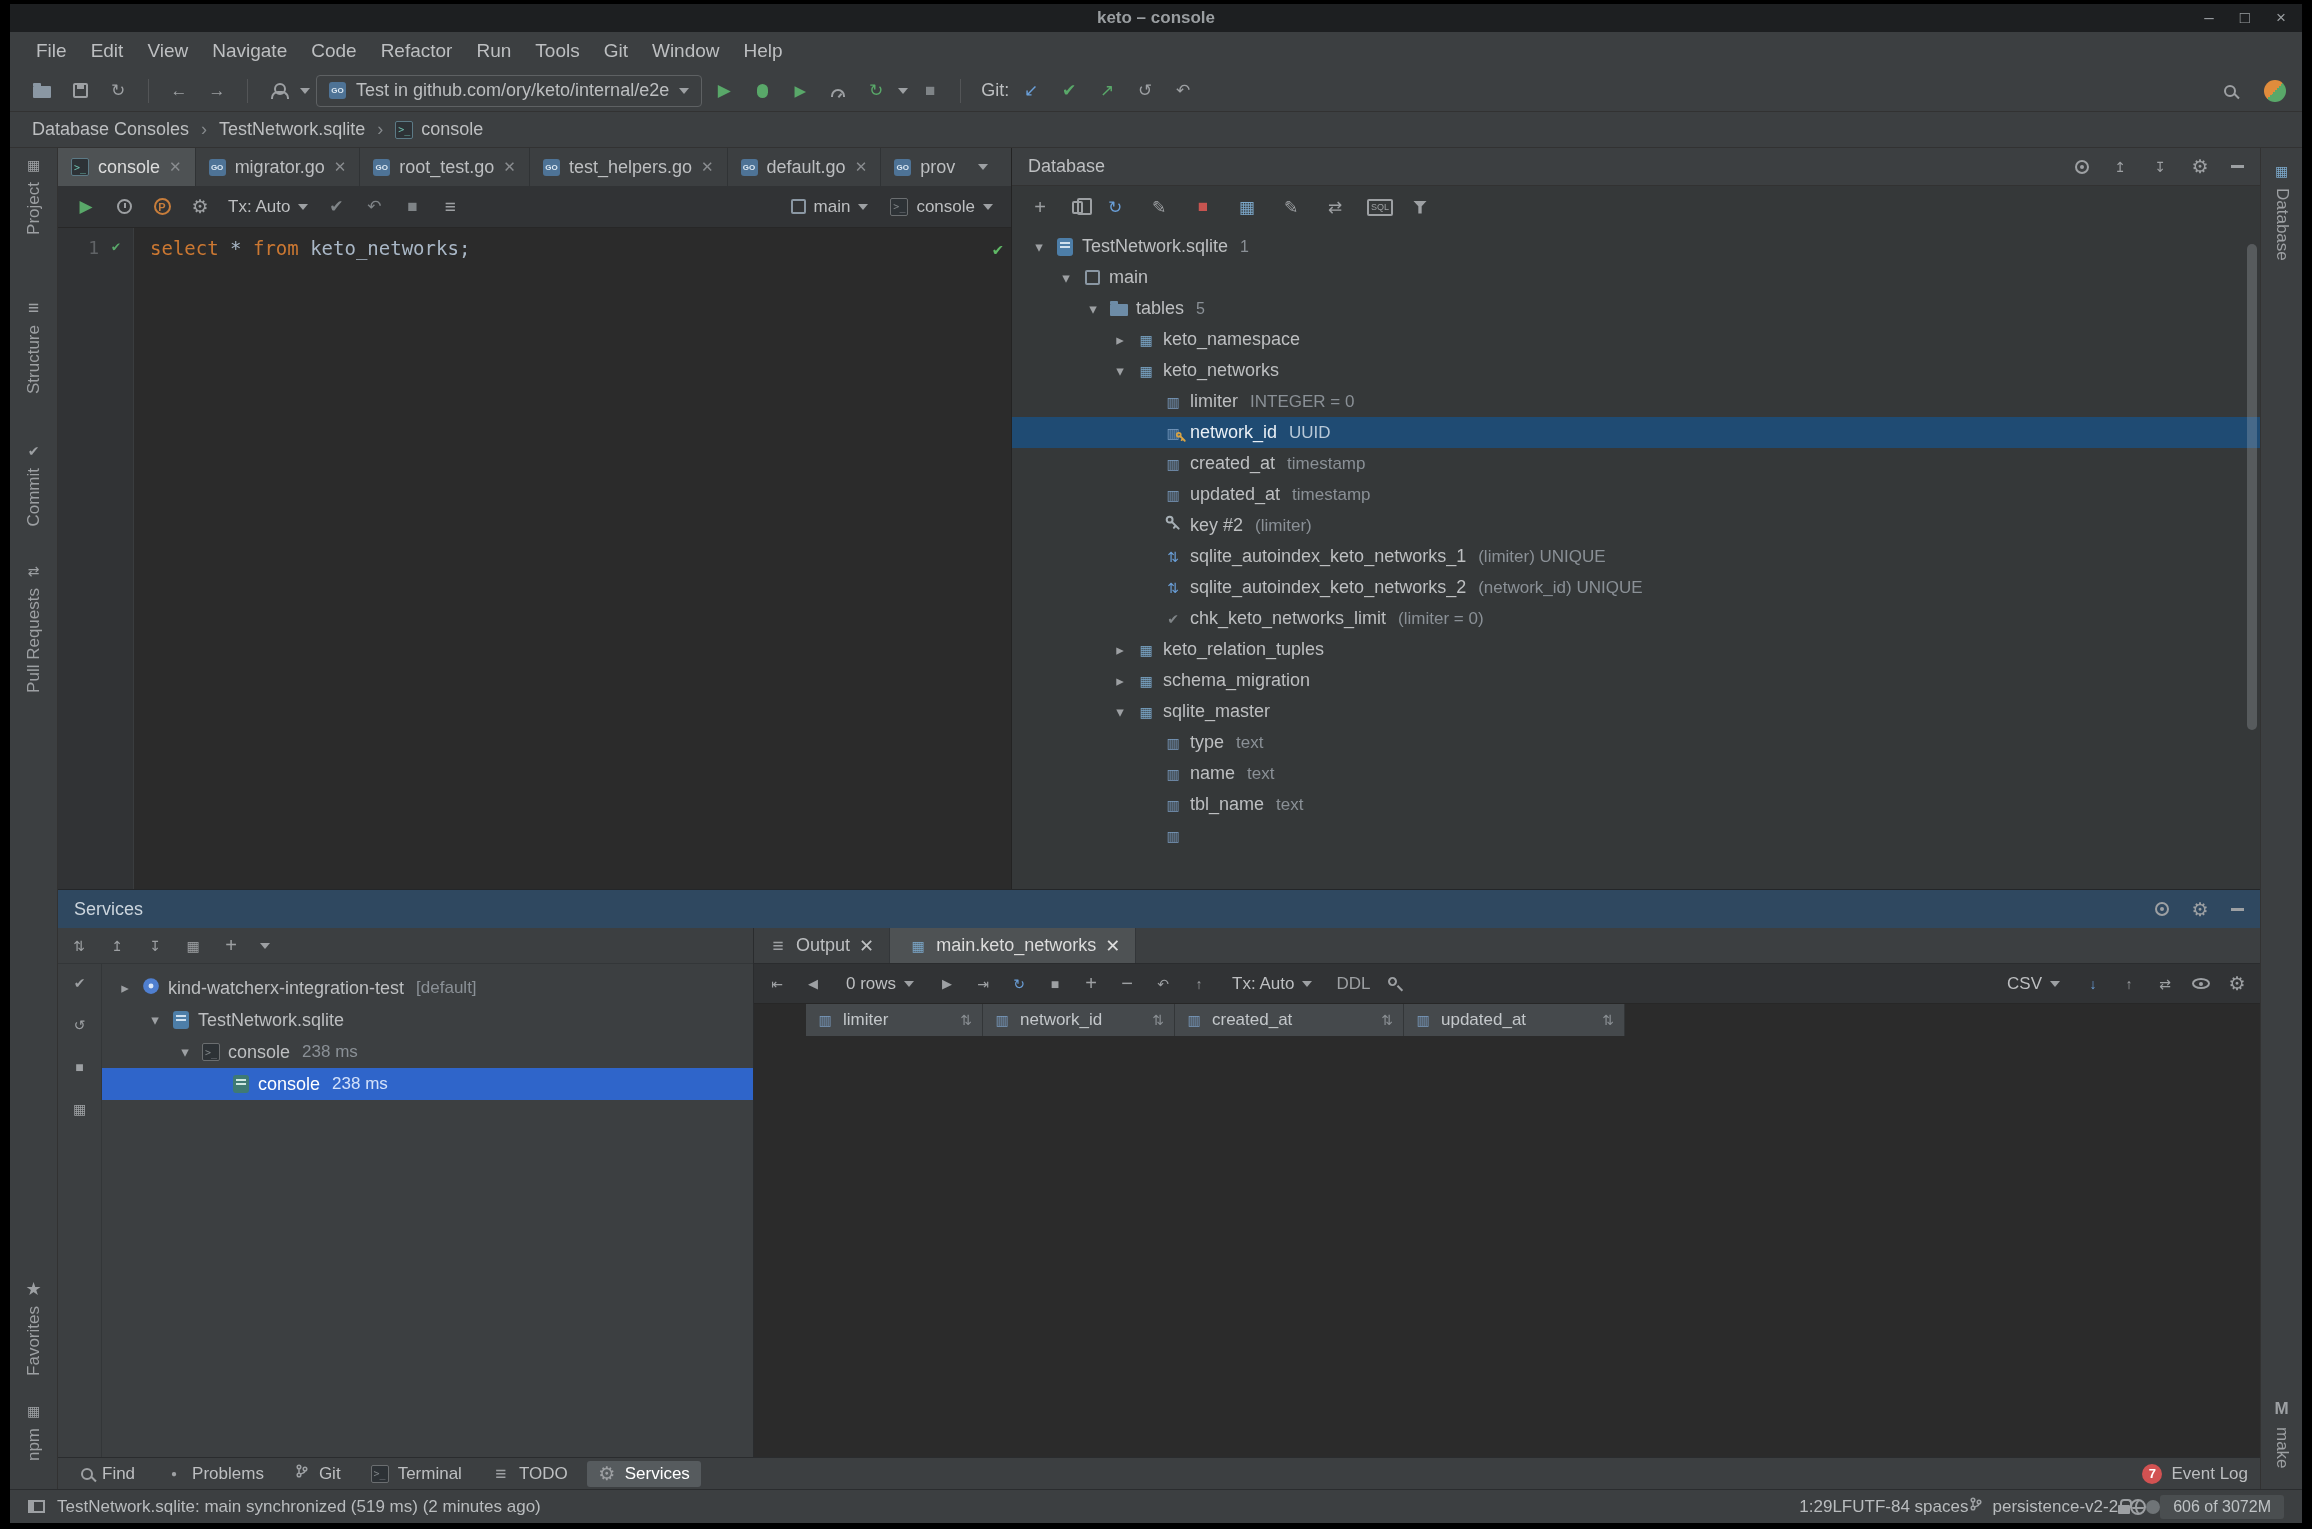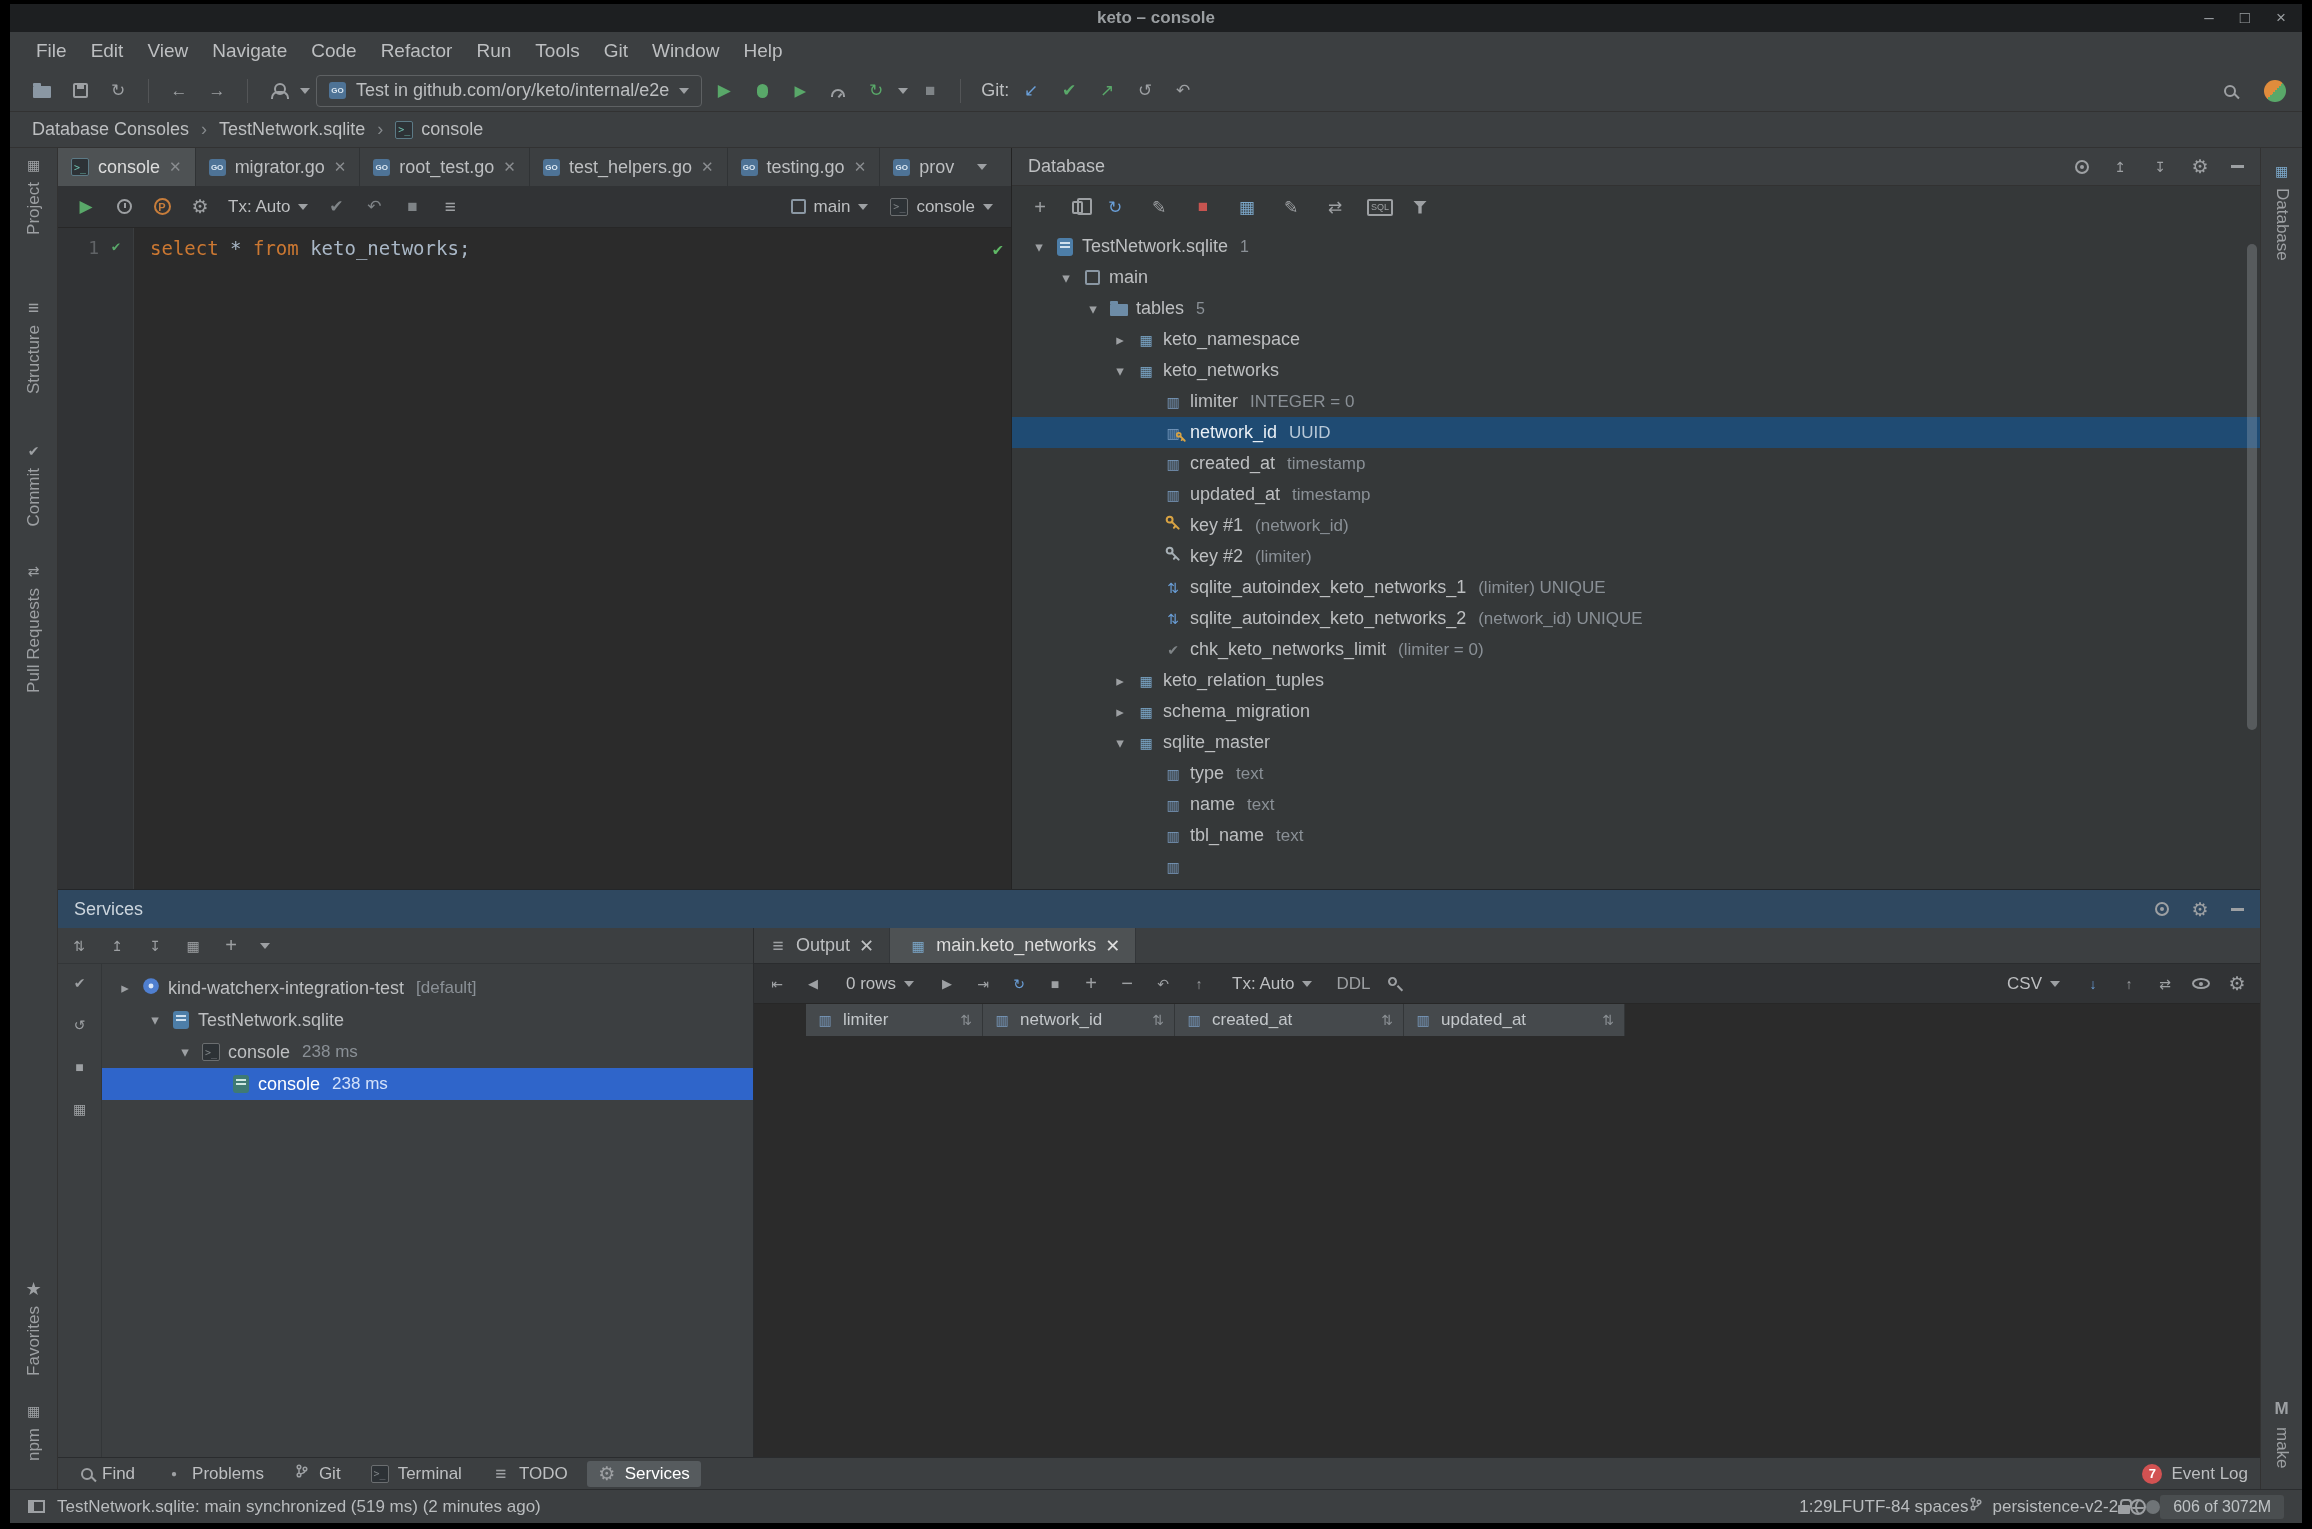--- a/index.html
+++ b/index.html
@@ -402,21 +402,21 @@
               <span>root_test.go</span>
               <span class="x">✕</span>
             </div>
             <div class="tab">
               <span class="ic-gofile"></span>
               <span>test_helpers.go</span>
               <span class="x">✕</span>
             </div>
             <div class="tab">
               <span class="ic-gofile"></span>
-              <span>testing.go</span>
+              <span>default.go</span>
               <span class="x">✕</span>
             </div>
             <div class="tab" style="border-right:none;">
               <span class="ic-gofile"></span>
               <span>prov</span>
             </div>
             <div class="tab-more">
               <span class="chev-dn"></span>
             </div>
           </div>
@@ -555,33 +555,20 @@
               <span class="tname">created_at</span>
               <span class="tmeta">timestamp</span>
             </div>
             <div class="trow" style="--l:4">
               <span class="chev"></span>
               <span class="icwrap">
                   <span class="gi gi-sm i-col"></span>
                 </span>
               <span class="tname">updated_at</span>
               <span class="tmeta">timestamp</span>
-            </div>
-            <div class="trow" style="--l:4">
-              <span class="chev"></span>
-              <span class="icwrap">
-                  <span><svg width="18" height="18" viewBox="0 0 16 16">
-                      <g fill="none" stroke="#d9a343" stroke-width="1.8" stroke-linecap="round">
-                        <circle cx="5" cy="5" r="2.6"></circle>
-                        <path d="M7 7l6 6M10.5 10.5l-1.7 1.7"></path>
-                      </g>
-                    </svg></span>
-                </span>
-              <span class="tname">key #1</span>
-              <span class="tmeta">(network_id)</span>
             </div>
             <div class="trow" style="--l:4">
               <span class="chev"></span>
               <span class="icwrap">
                   <span><svg width="18" height="18" viewBox="0 0 16 16">
                       <g fill="none" stroke="#a7b0b6" stroke-width="1.8" stroke-linecap="round">
                         <circle cx="5" cy="5" r="2.6"></circle>
                         <path d="M7 7l6 6M10.5 10.5l-1.7 1.7"></path>
                       </g>
                     </svg></span>

